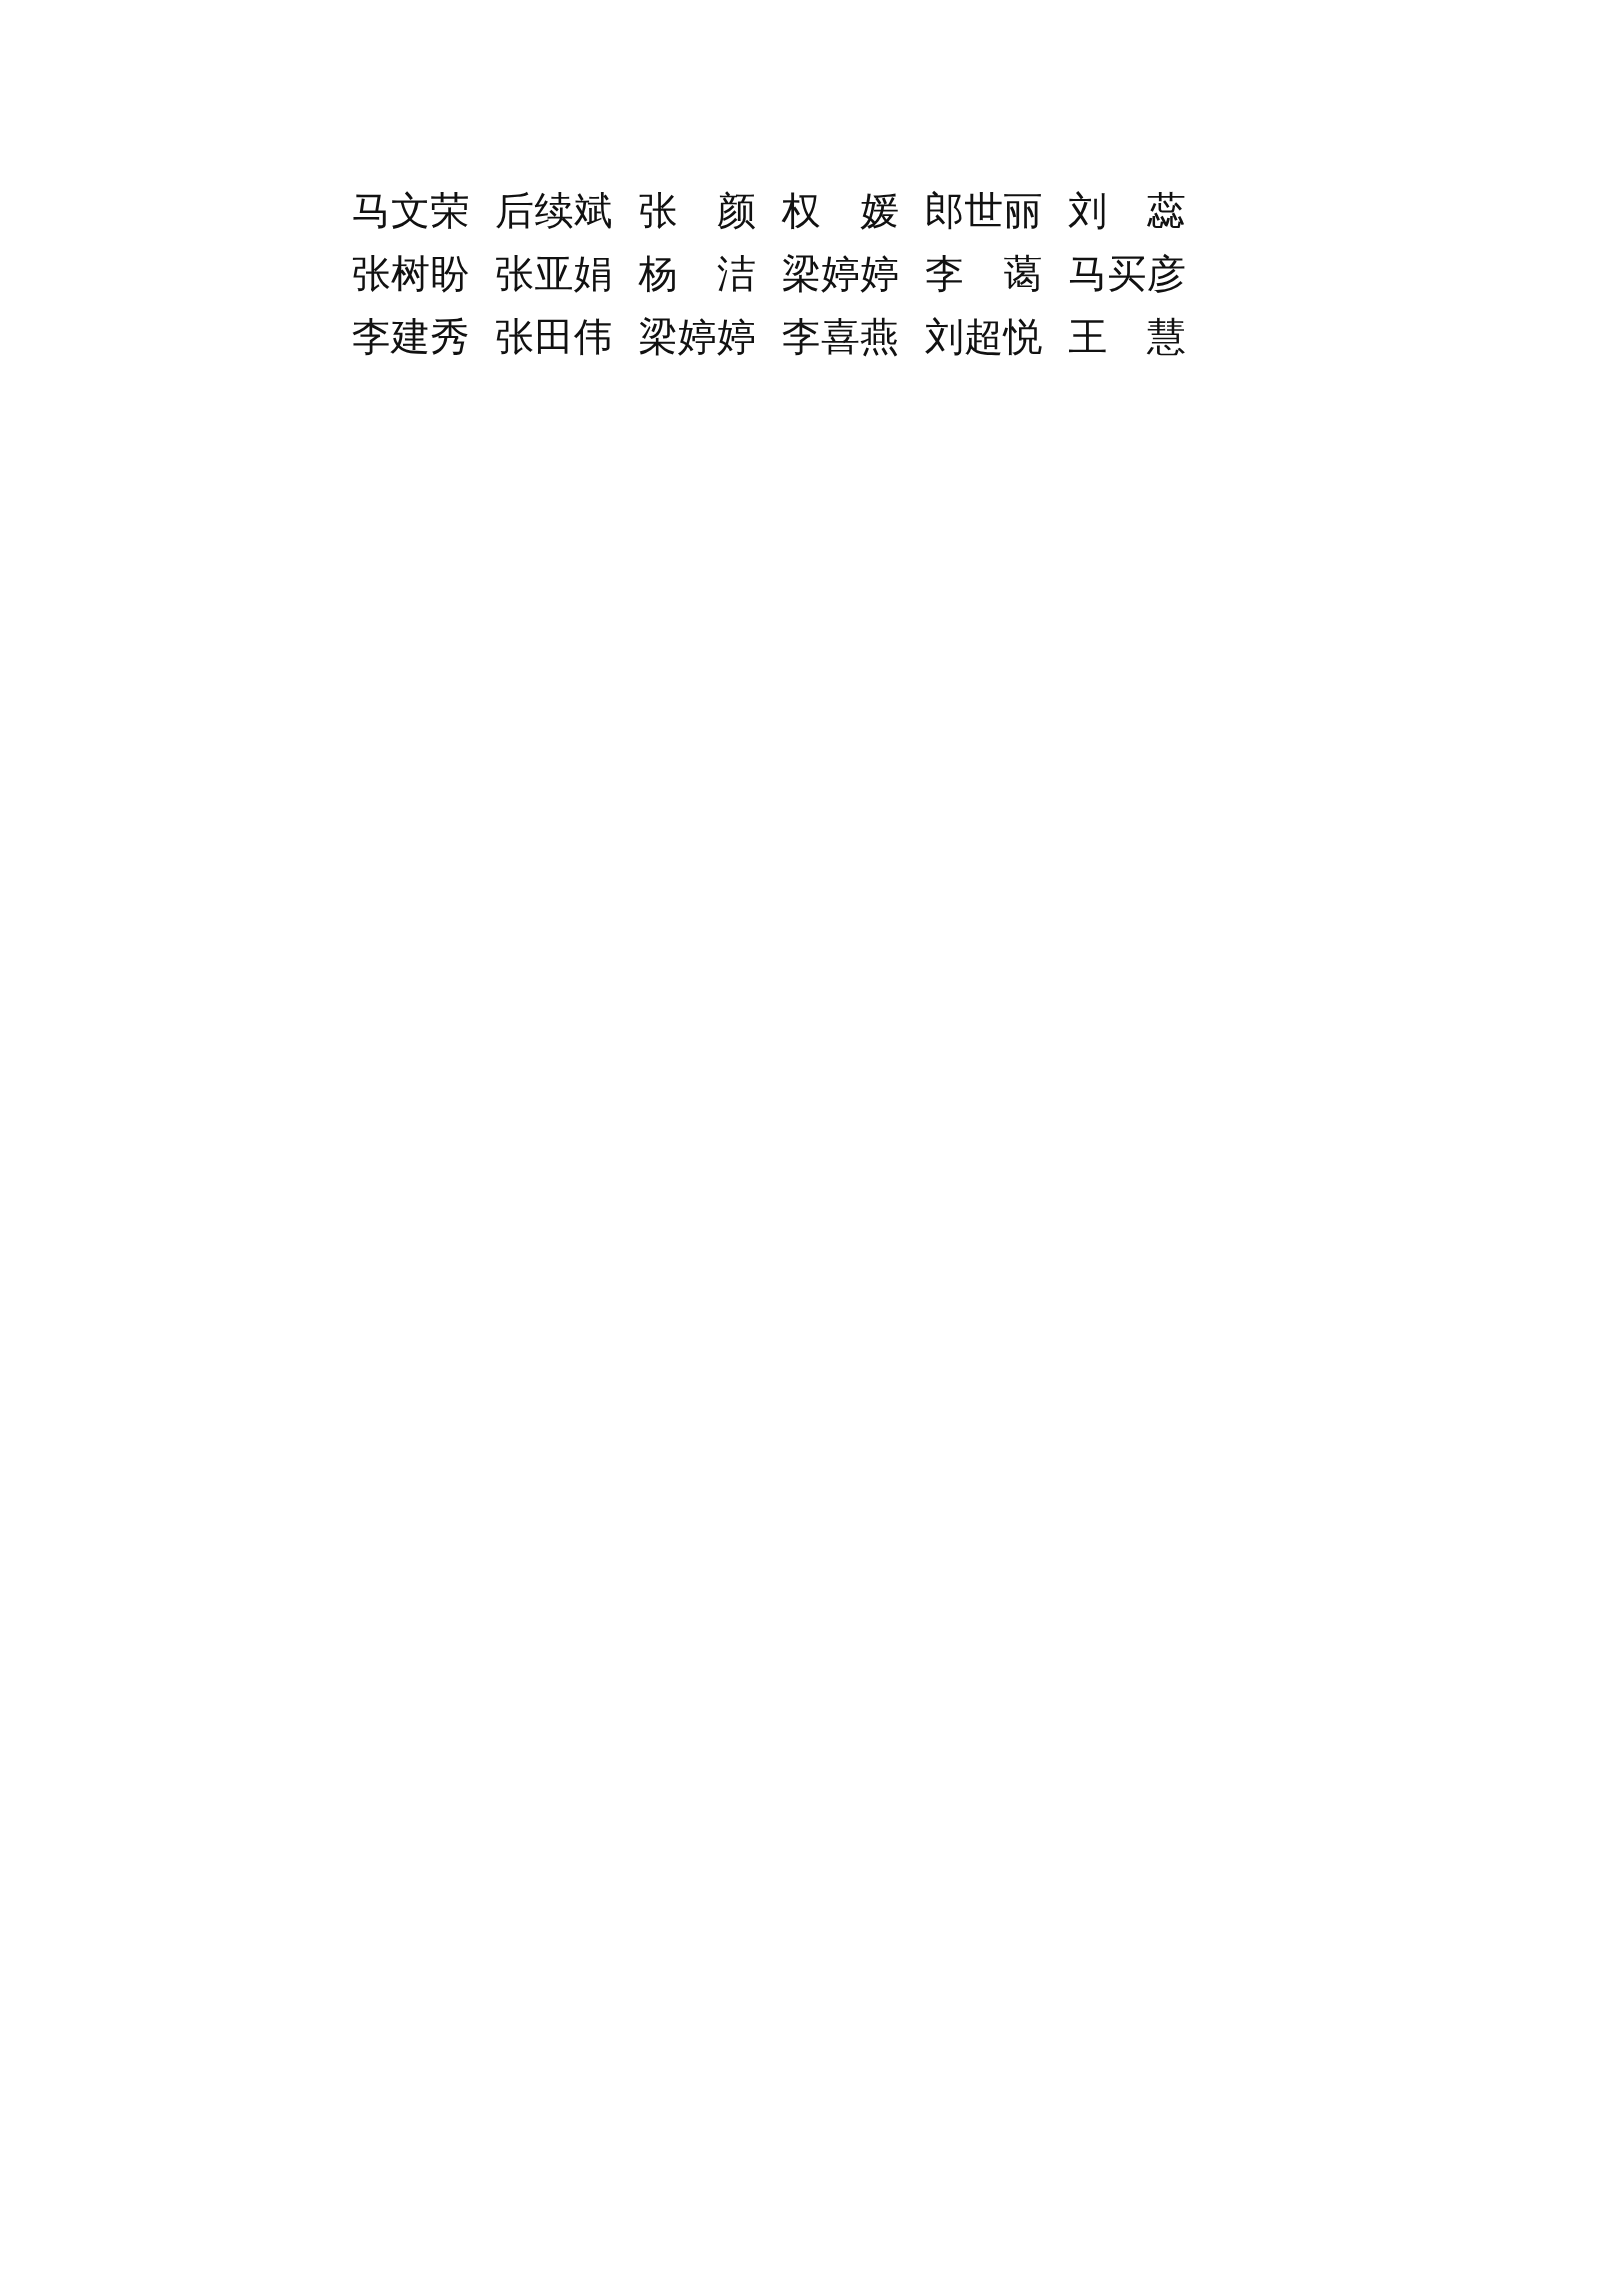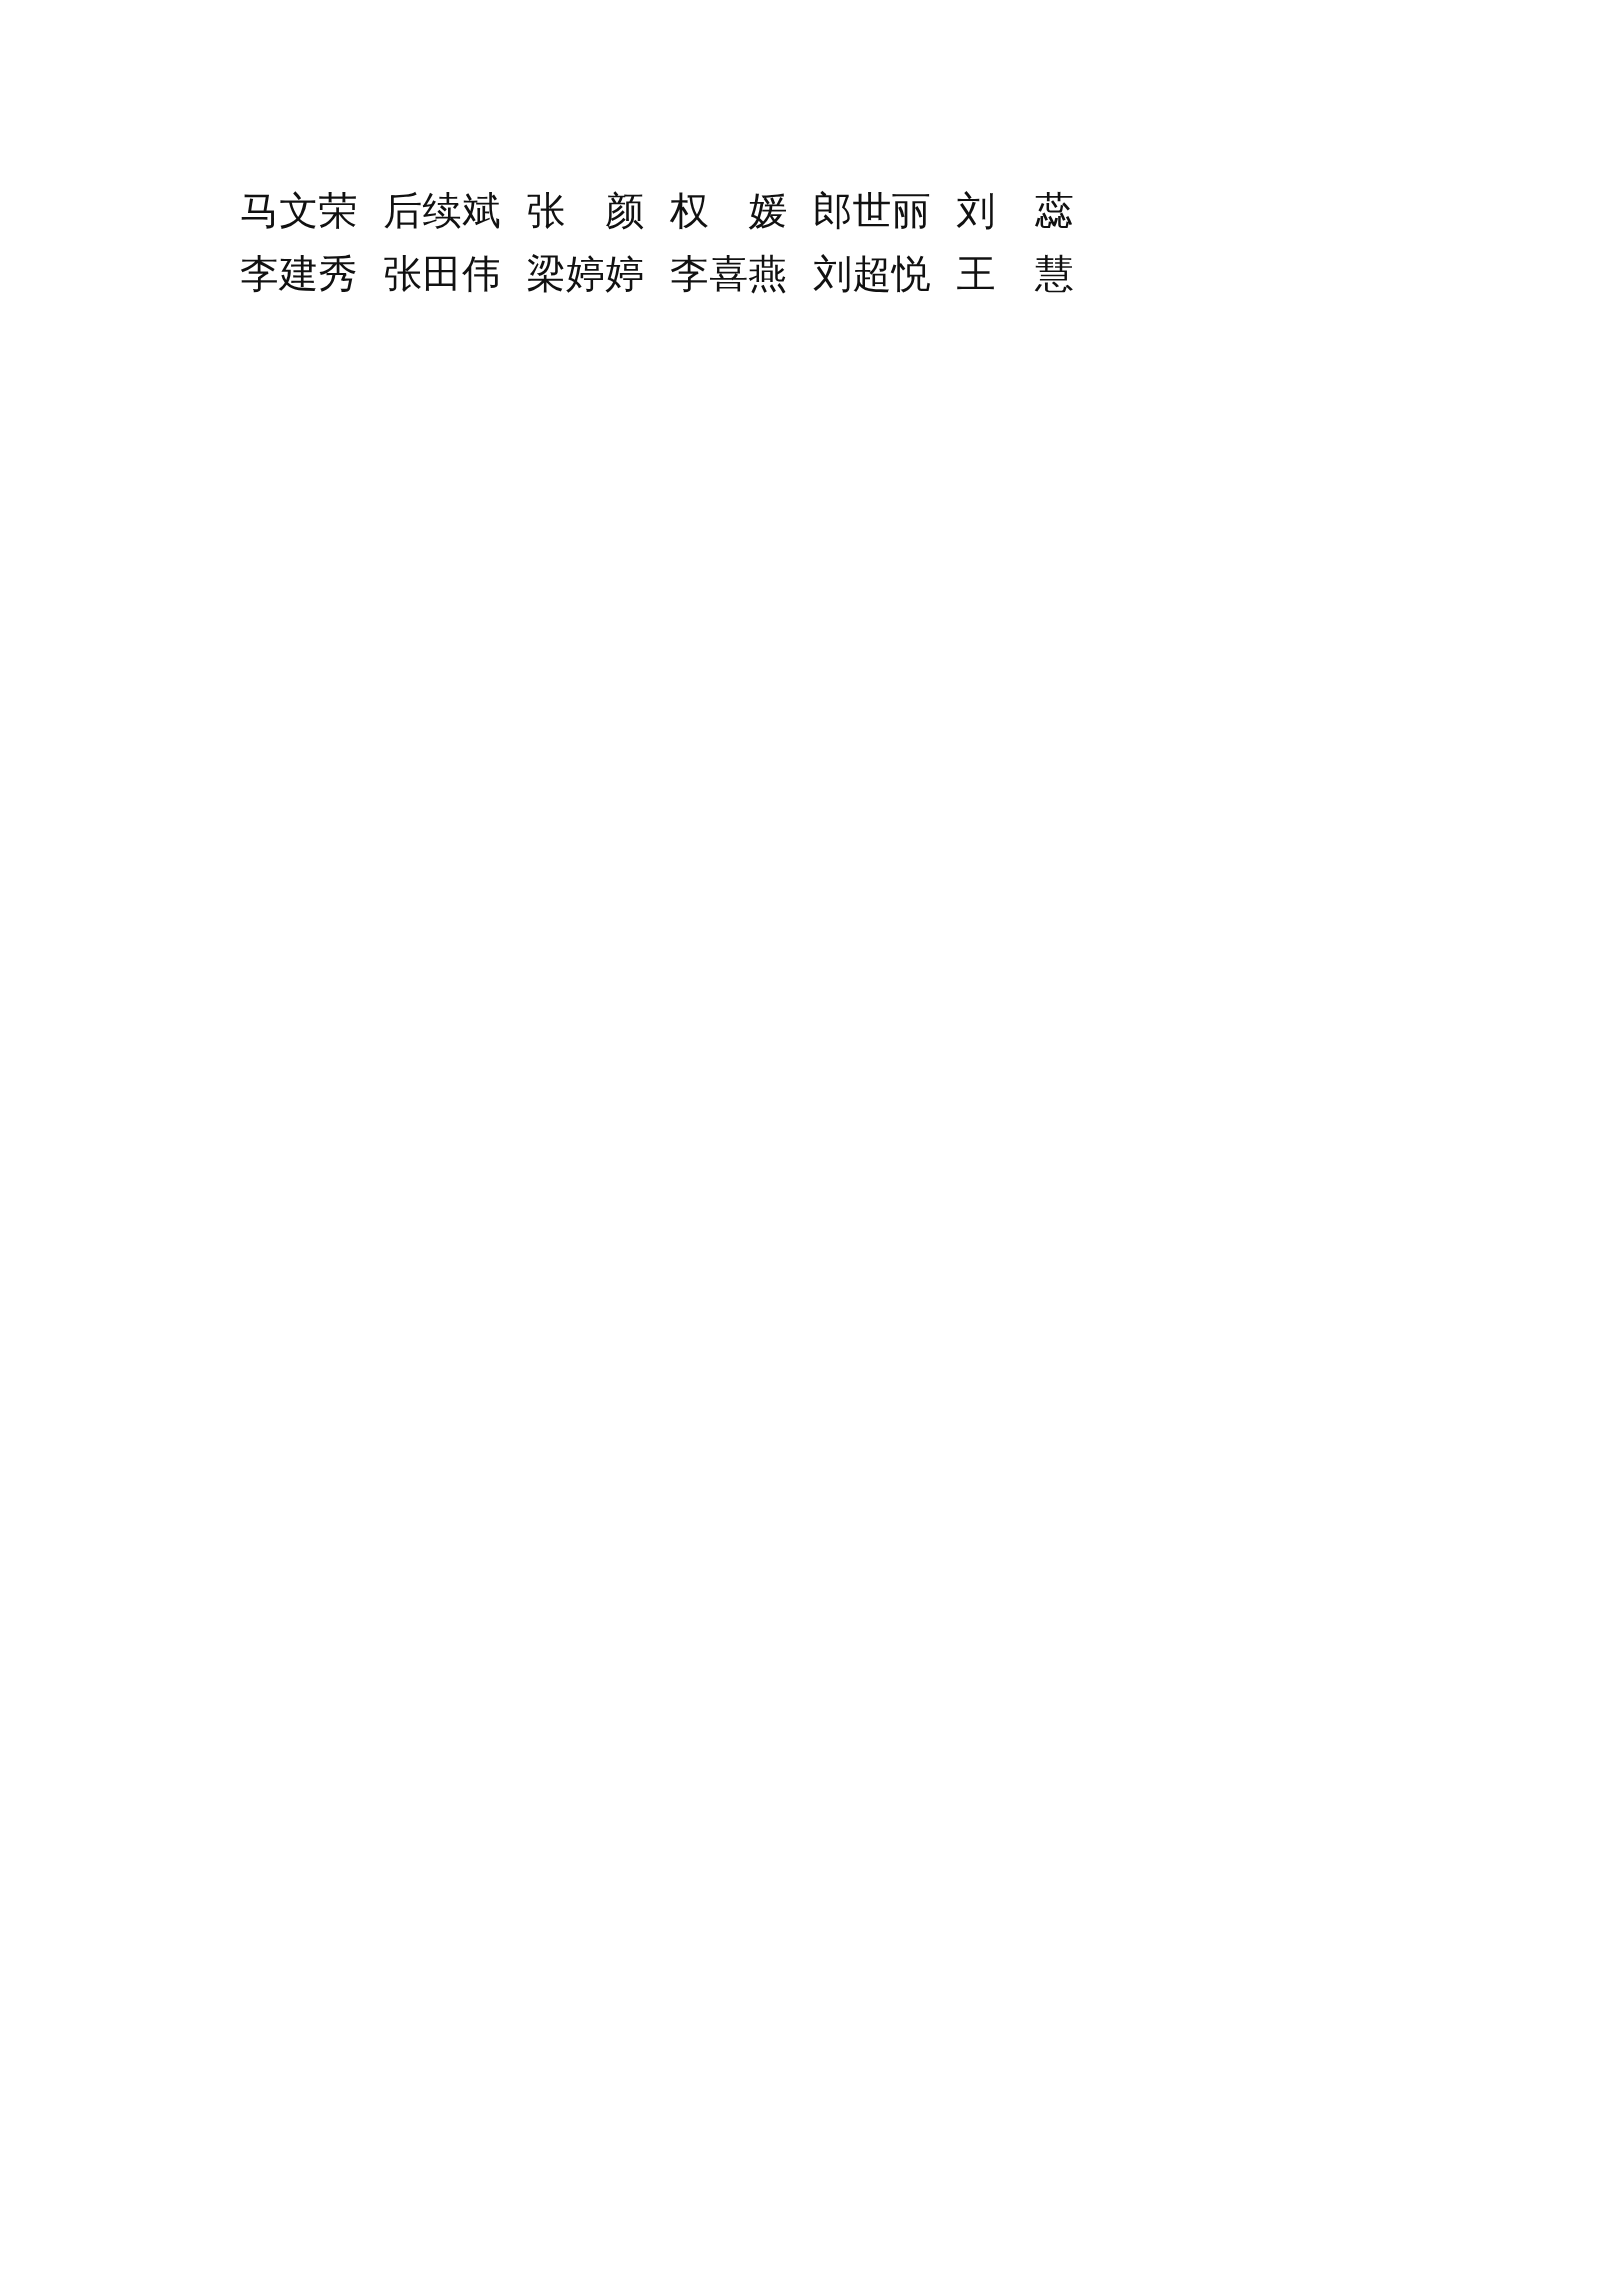--- a/index.html
+++ b/index.html
@@ -15,20 +15,21 @@
     position: relative;
     overflow: hidden;
   }
   .page {
     position: absolute;
     left: 0;
     top: 0;
     width: 1623px;
     height: 2295px;
     background: #ffffff;
+    text-align: center;
   }
   .content {
     position: absolute;
     left: 240px;
     top: 179px;
     width: 1058px;
   }
   .name-row {
     font-size: 39px;
     line-height: 1.62;
@@ -59,18 +60,19 @@
 
 <div class="page">
   <div class="content">
 
     <div class="group">
       <div class="name-row">马文荣  后续斌  张　颜  权　媛  郎世丽  刘　蕊</div>
     </div>
 
 
     <div class="group">
+      <div class="name-row">张树盼  张亚娟  杨　洁  梁婷婷  李　蔼  马买彦</div>
       <div class="name-row">李建秀  张田伟  梁婷婷  李喜燕  刘超悦  王　慧</div>
     </div>
 
   </div>
 </div>
 
 
 </body></html>

